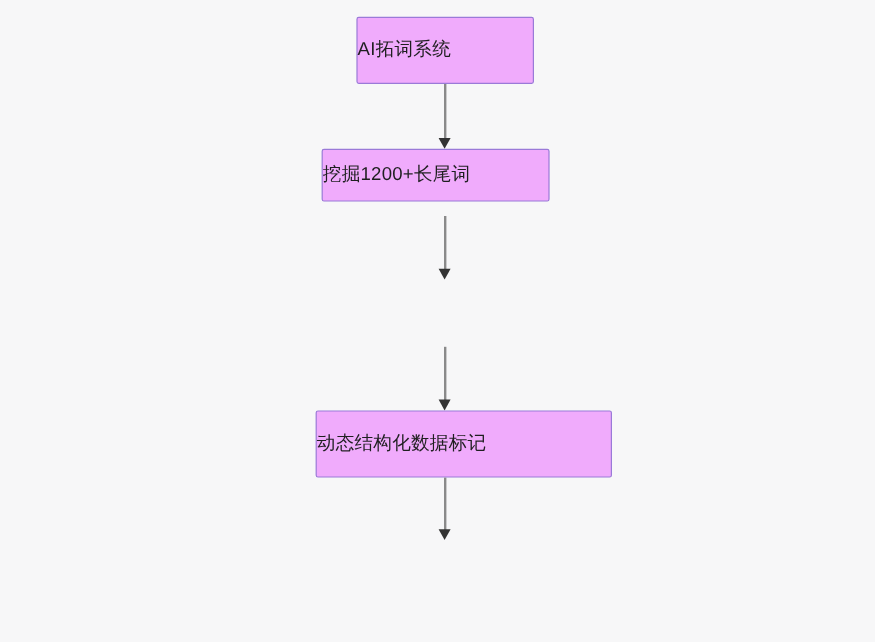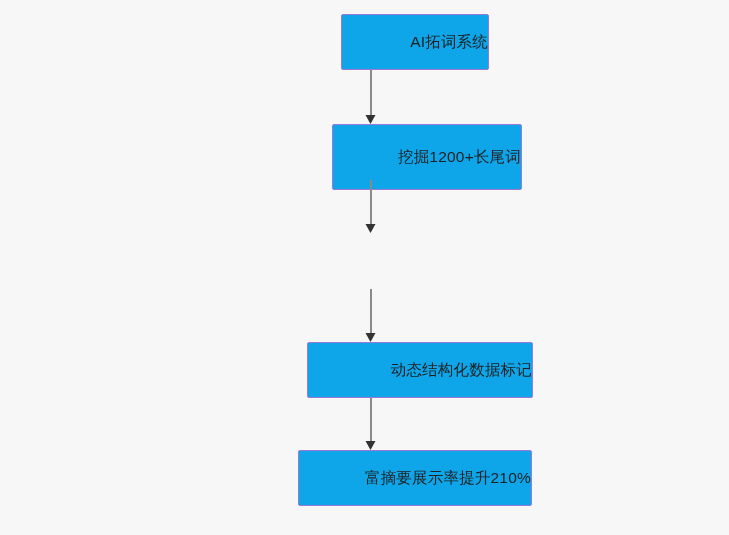--- a/index.html
+++ b/index.html
@@ -14,32 +14,31 @@
     overflow: hidden;
   }
   #flowchart {
     position: relative;
     width: 729px;
     height: 535px;
   }
   .node {
     position: absolute;
     box-sizing: border-box;
-    background: #0ea5e9;
+    background: #f0abfc;
     border: 1.6px solid #9a7ad8;
     border-radius: 2px;
     display: flex;
     align-items: center;
-    justify-content: flex-end;
+    justify-content: flex-start;
     color: #1f1f20;
     font-size: 15.5px;
     line-height: 1;
     letter-spacing: 0.2px;
     white-space: nowrap;
-    margin-left: 44px;
   }
   .node-label {
     display: block;
   }
   .edge {
     position: absolute;
     width: 0;
   }
   .edge-line {
     position: absolute;
@@ -67,41 +66,38 @@
 
   <div class="node" style="left:297px; top:14px; width:148px; height:56px;">
     <span class="node-label">AI拓词系统</span>
   </div>
 
   <div class="edge" style="left:371px; top:70px; height:54px;">
     <div class="edge-line" style="height:47px;"></div>
     <div class="edge-arrow" style="top:45px;"></div>
   </div>
 
-  <div class="node" style="left:288px; top:124px; width:190px; height:66px;">
+  <div class="node" style="left:268px; top:124px; width:190px; height:44px;">
     <span class="node-label">挖掘1200+长尾词</span>
   </div>
 
   <div class="edge" style="left:371px; top:180px; height:53px;">
     <div class="edge-line" style="height:46px;"></div>
     <div class="edge-arrow" style="top:44px;"></div>
   </div>
 
 
   <div class="edge" style="left:371px; top:289px; height:53px;">
     <div class="edge-line" style="height:46px;"></div>
     <div class="edge-arrow" style="top:44px;"></div>
   </div>
 
-  <div class="node" style="left:263px; top:342px; width:226px; height:56px;">
+  <div class="node" style="left:263px; top:342px; width:247px; height:56px;">
     <span class="node-label">动态结构化数据标记</span>
   </div>
 
   <div class="edge" style="left:371px; top:398px; height:52px;">
     <div class="edge-line" style="height:45px;"></div>
     <div class="edge-arrow" style="top:43px;"></div>
   </div>
 
-  <div class="node" style="left:254px; top:450px; width:234px; height:56px;">
-    <span class="node-label">富摘要展示率提升210%</span>
-  </div>
 
 </div>
 
 </body></html>

